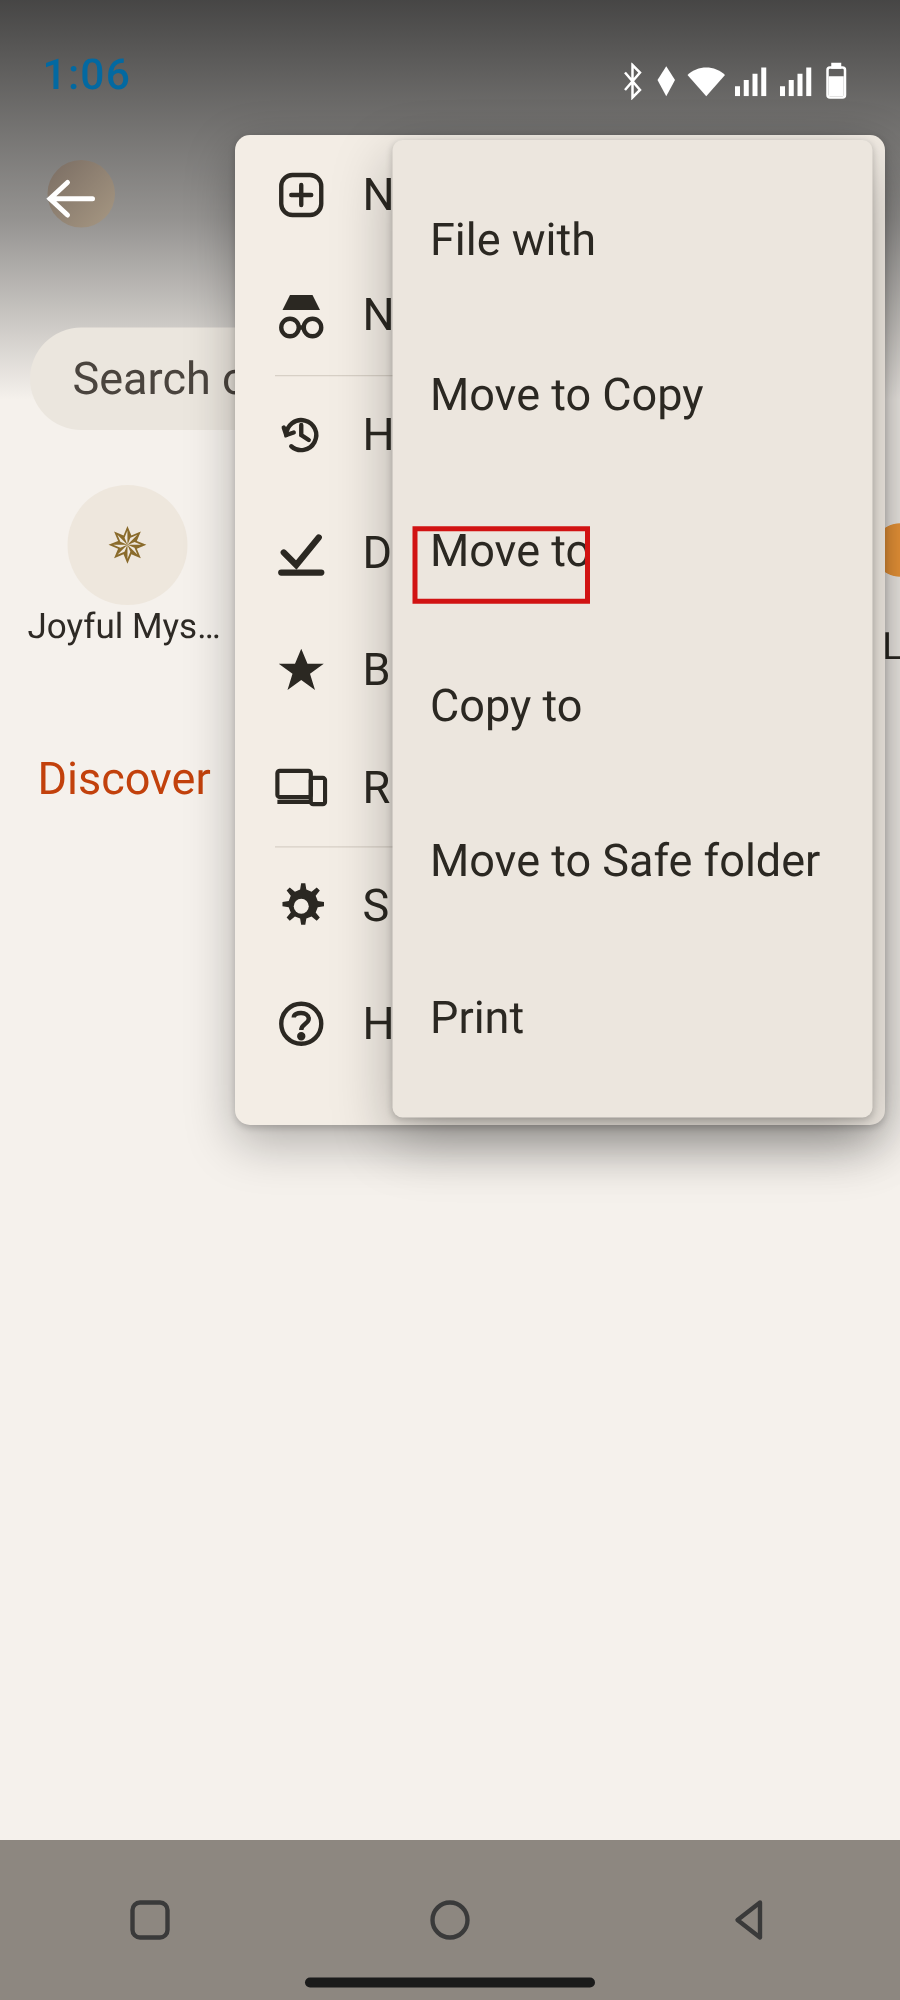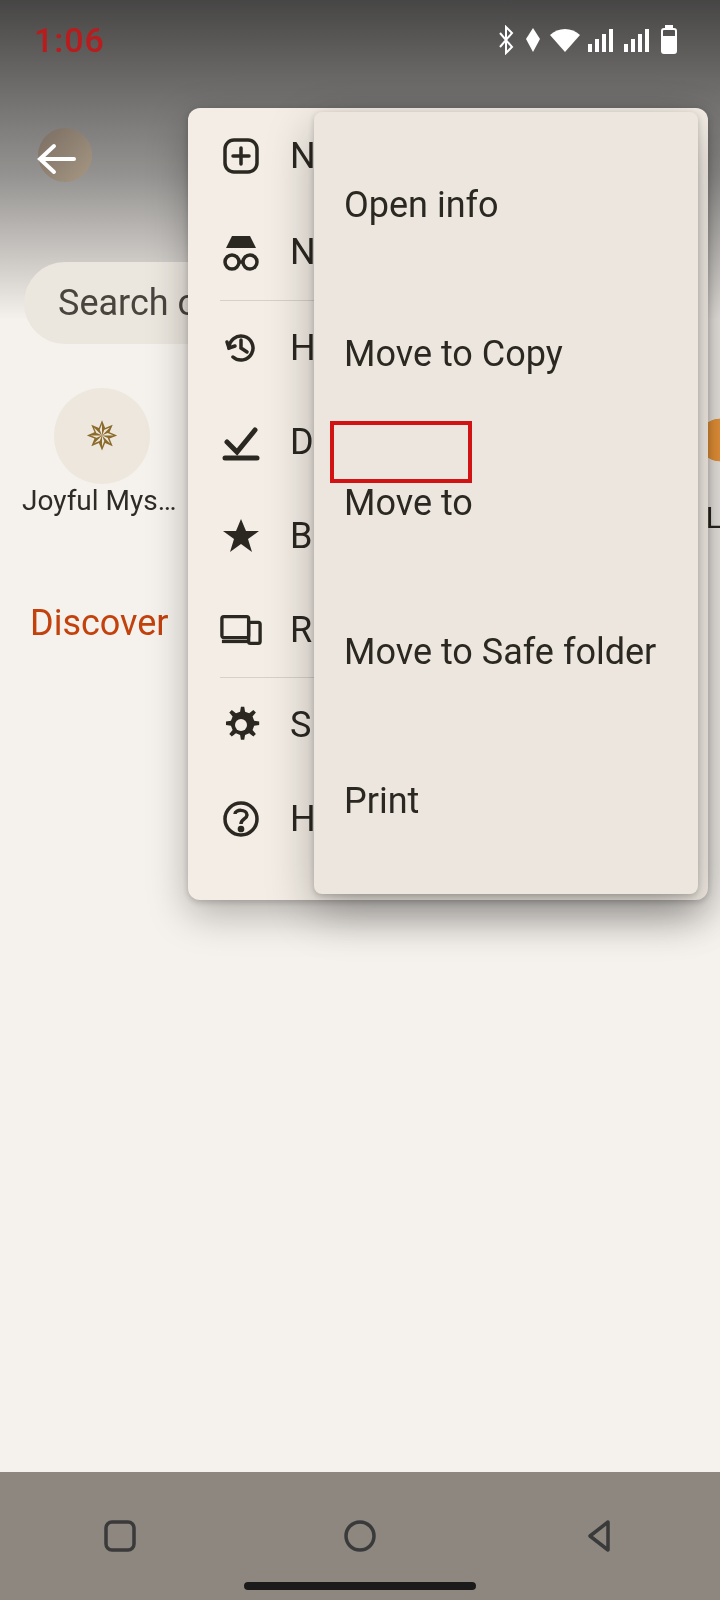--- a/index.html
+++ b/index.html
@@ -9,22 +9,22 @@
   
   .top-gradient {
     position: absolute; left: 0; top: 0; width: 100%; height: 320px;
     background: linear-gradient(to bottom, rgba(40,40,40,0.85) 0%, rgba(70,70,70,0.55) 55%, rgba(245,241,236,0) 100%);
     pointer-events: none;
   }
 
   
   .status-bar {
     position: absolute; top: 0; left: 0; width: 100%; height: 80px;
-    display: flex; align-items: center; justify-content: space-between;
-    padding: 0 42px 0 34px; color: #b91c1c; font-weight: 500;
+    display: flex; align-items: flex-end; justify-content: space-between;
+    padding: 0 42px 0 34px; color: #0369a1; font-weight: 500;
   }
   .status-time { font-size: 34px; letter-spacing: 1px; }
   .status-icons { display: flex; align-items: center; gap: 6px; }
   .status-icons span { display:inline-flex; }
 
   
   .avatar-wrap { position:absolute; top:128px; left:38px; width:58px; height:58px; }
   .avatar { width:54px; height:54px; border-radius:50%; background: linear-gradient(135deg,#7a6d63,#a79883); }
   .back-arrow { position:absolute; left:-4px; top:14px; color:#fff; }
 
@@ -227,23 +227,24 @@
             <circle cx="20" cy="20" r="16"></circle>
             <path d="M14 15 C14 10 26 10 26 16 C26 20 20 20 20 25"></path>
             <circle cx="20" cy="30" r="1.6" fill="#2b2822"></circle>
           </svg>
       </span>
       <span>H</span>
     </div>
   </div>
 
   <div class="panel2">
-    <div class="item">Open info</div>
+    <div class="item">File with</div>
     <div class="item">Move to Copy</div>
     <div class="item">Move to</div>
+    <div class="item">Copy to</div>
     <div class="item">Move to Safe folder</div>
     <div class="item">Print</div>
     <div class="highlight" style="top: 309.375px;"></div>
   </div>
 
   <div class="navbar">
     <div class="nav-icon">
       <svg width="36" height="36" viewBox="0 0 36 36" fill="none" stroke="#3a3a3a" stroke-width="3.5">
           <rect x="4" y="4" width="28" height="28" rx="6"></rect>
         </svg>

